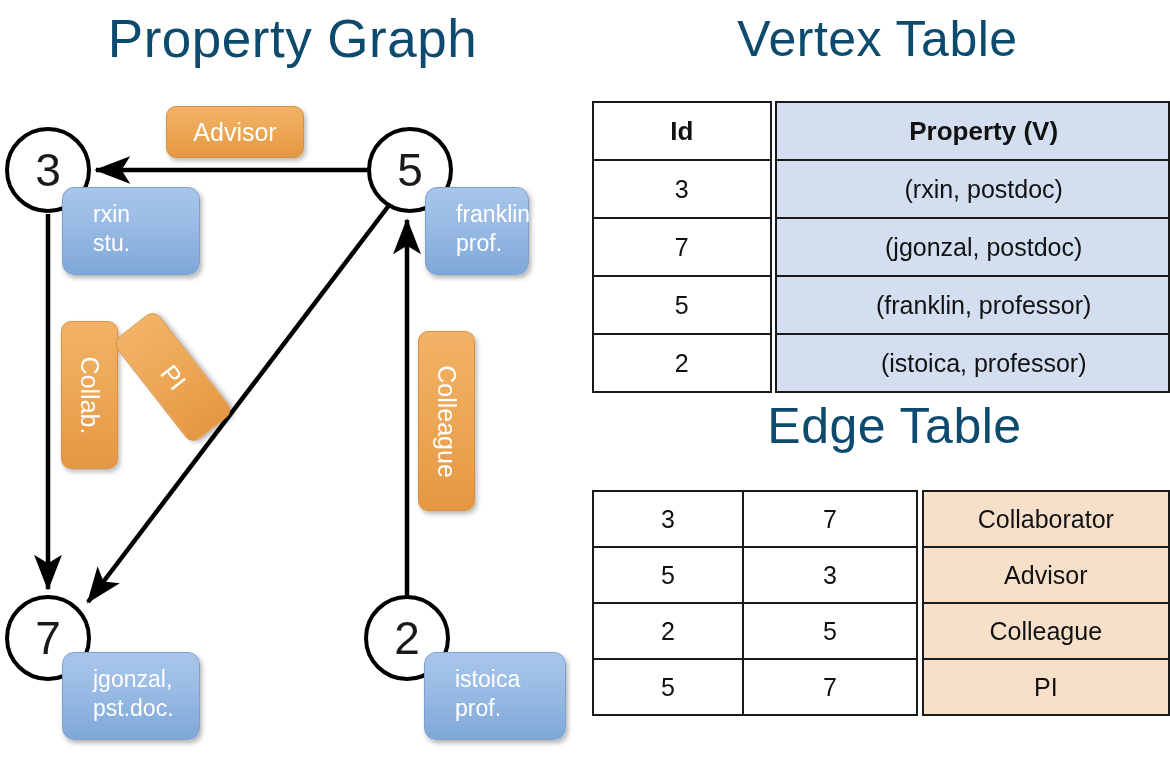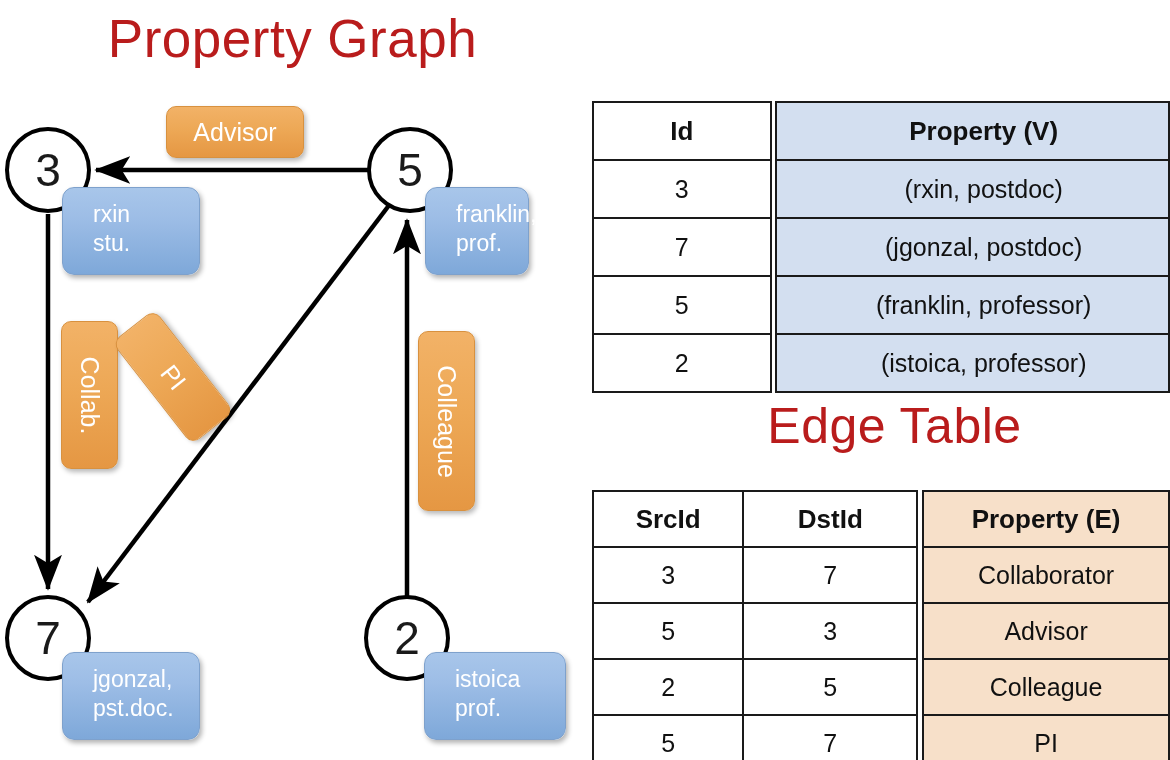--- a/index.html
+++ b/index.html
@@ -18,21 +18,21 @@
     background: #ffffff;
     overflow: hidden;
   }
 
   
   .title {
     position: absolute;
     font-family: "Liberation Sans", sans-serif;
     font-weight: 300;
     letter-spacing: 0.5px;
-    color: #b91c1c;
+    color: #0c4a6e;
     white-space: nowrap;
     text-align: center;
   }
   #title-property-graph {
     left: 0;
     top: 8px;
     width: 585px;
     font-size: 53px;
     line-height: 62px;
   }
@@ -186,20 +186,21 @@
   #edge-table td.dst-col  { width: 174px; height: 54px; background: #ffffff; }
   #edge-table td.eprop-col{ width: 246px; height: 54px; background: #f7e0c9; }
 </style>
 </head>
 <body>
 
 <div id="page">
 
   <div class="title" id="title-property-graph">Property Graph</div>
 
+  <div class="title" id="title-vertex-table">Vertex Table</div>
 
   <div class="title" id="title-edge-table">Edge Table</div>
 
   <div id="graph-panel">
 
     <svg id="graph-edges" viewBox="0 0 585 760">
       <defs>
         <marker id="arrow" markerWidth="9" markerHeight="9" refX="7.6" refY="3.1" orient="auto" markerUnits="strokeWidth">
           <path d="M0,0 L8,3.1 L0,6.2 L1.9,3.1 z" fill="#000000"></path>
         </marker>
@@ -284,26 +285,20 @@
         <td class="id-col">2</td>
         <td class="spacer-col"></td>
         <td class="prop-col">(istoica, professor)</td>
       </tr>
     </tbody>
   </table>
 
   <table class="tbl" id="edge-table">
     <tbody>
       <tr>
-        <td class="src-col hdr">SrcId</td>
-        <td class="dst-col hdr">DstId</td>
-        <td class="spacer-col"></td>
-        <td class="eprop-col hdr">Property (E)</td>
-      </tr>
-      <tr>
         <td class="src-col">3</td>
         <td class="dst-col">7</td>
         <td class="spacer-col"></td>
         <td class="eprop-col">Collaborator</td>
       </tr>
       <tr>
         <td class="src-col">5</td>
         <td class="dst-col">3</td>
         <td class="spacer-col"></td>
         <td class="eprop-col">Advisor</td>

